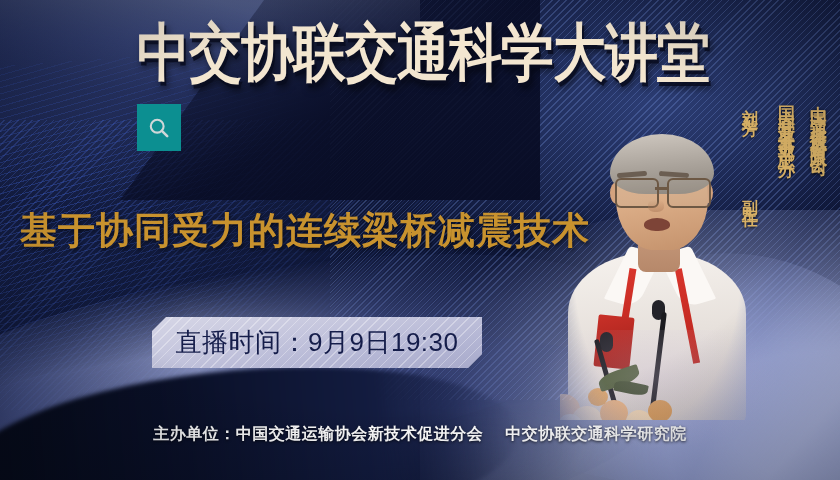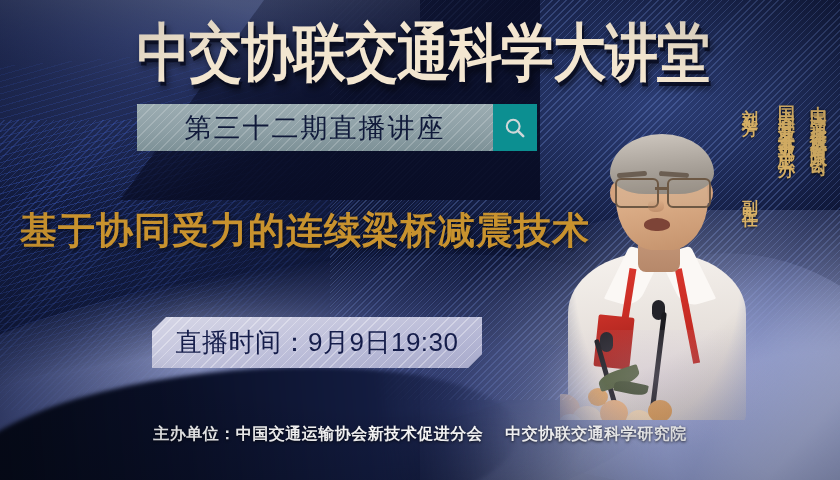--- a/index.html
+++ b/index.html
@@ -392,23 +392,20 @@
       <div class="fl" style="left:16px; top:48px; width:24px; height:22px; background:#f7ead6;"></div>
       <div class="sp-leaf"></div>
       <div class="sp-leaf2"></div>
     </div>
   </div>
   <div class="podium-glow"></div>
 
   <div class="main-title">中交协联交通科学大讲堂</div>
 
   <div class="sub-bar">
-    <div class="sub-bar-text">
-      <span class="sub-bar-label">第三十二期直播讲座</span>
-    </div>
     <div class="sub-bar-icon">
       <svg width="24" height="24" viewBox="0 0 24 24" fill="none">
         <circle cx="10.2" cy="10.2" r="6.4" stroke="#cfd7d8" stroke-width="2.1"></circle>
         <line x1="14.9" y1="14.9" x2="20.2" y2="20.2" stroke="#cfd7d8" stroke-width="2.6" stroke-linecap="round"></line>
       </svg>
     </div>
   </div>
 
   <div class="headline">基于协同受力的连续梁桥减震技术</div>
 

